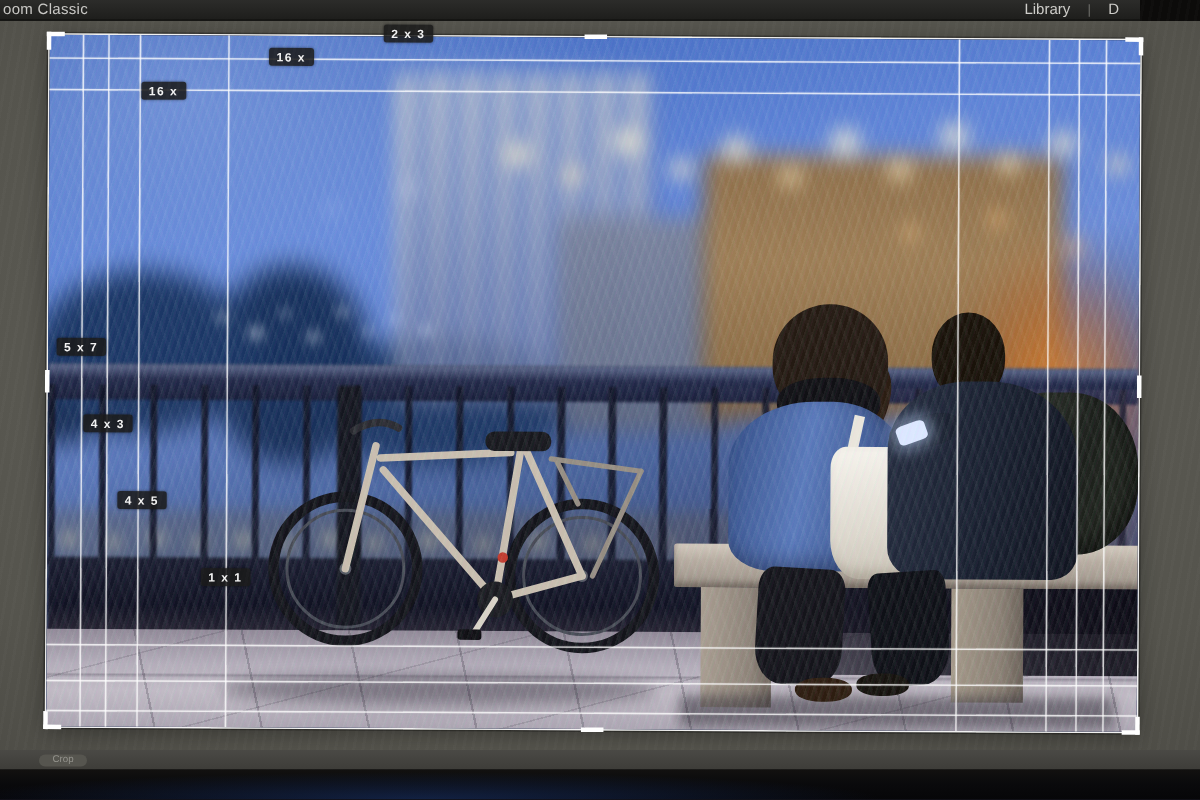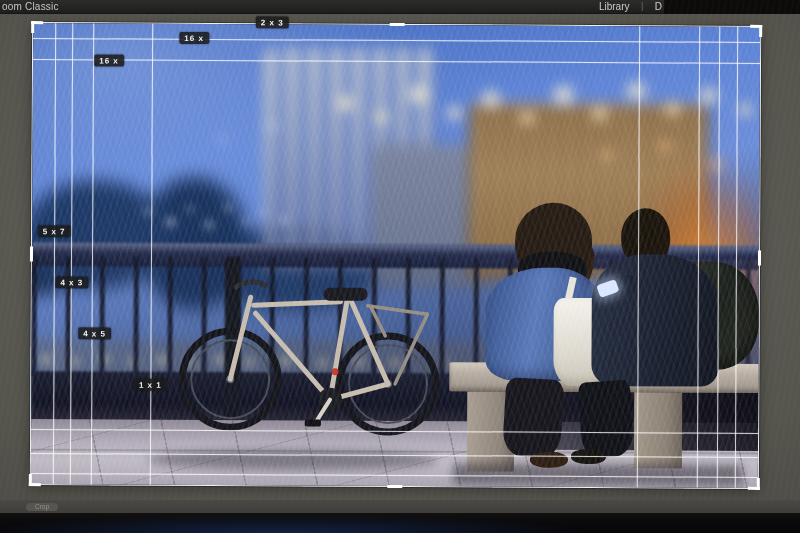--- a/index.html
+++ b/index.html
@@ -4,24 +4,24 @@
 <style>
   html,body{margin:0;padding:0;background:#0c0b0a;}
   body{width:800px;height:533px;overflow:hidden;font-family:"Liberation Sans",sans-serif;}
   .stage{position:relative;width:800px;height:533px;overflow:hidden;background:#0c0b0a;}
   .stage::after{content:"";position:absolute;inset:0;pointer-events:none;
     background:
       repeating-linear-gradient(100deg, rgba(255,255,255,0.015) 0 2px, transparent 2px 6px),
       radial-gradient(140% 120% at 50% 45%, rgba(0,0,0,0) 55%, rgba(0,0,0,0.28) 100%);}
 
   
-  .topbar{position:absolute;left:0;top:0;width:664px;height:13px;
+  .topbar{position:absolute;left:0;top:0;width:760px;height:13px;
     background:linear-gradient(180deg,#2c2c2a,#1e1e1c);border-bottom:1px solid #161614;z-index:40;}
   .app-title{position:absolute;left:2px;top:0;color:#c9c8c5;font-size:10px;line-height:13px;letter-spacing:.2px;}
-  .modules{position:absolute;right:2px;top:0;height:13px;white-space:nowrap;padding-left:24px;}
+  .modules{position:absolute;right:14px;top:0;height:13px;white-space:nowrap;padding-left:24px;}
   .modules span{display:inline-block;vertical-align:top;line-height:13px;font-size:10px;color:#cecdc9;}
   .modules .sep{color:#6e6d69;margin:0 7px;font-size:9px;}
 
   
   .canvas{position:absolute;left:0;top:14px;width:800px;height:486px;
     background:radial-gradient(120% 100% at 50% 45%, #605f58 0%, #55544d 55%, #403f3a 100%);}
 
   
   .photo{position:absolute;left:31px;top:10px;width:727px;height:461px;
     transform:rotate(.3deg);transform-origin:50% 50%;

